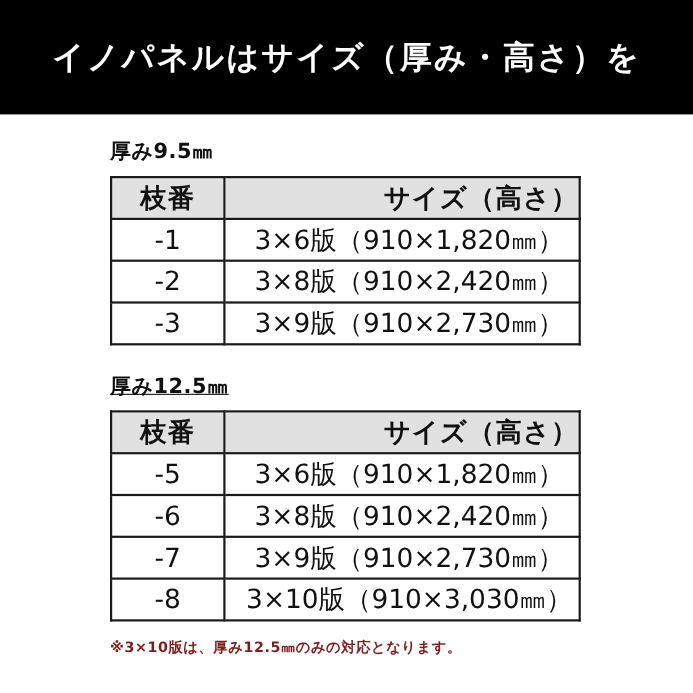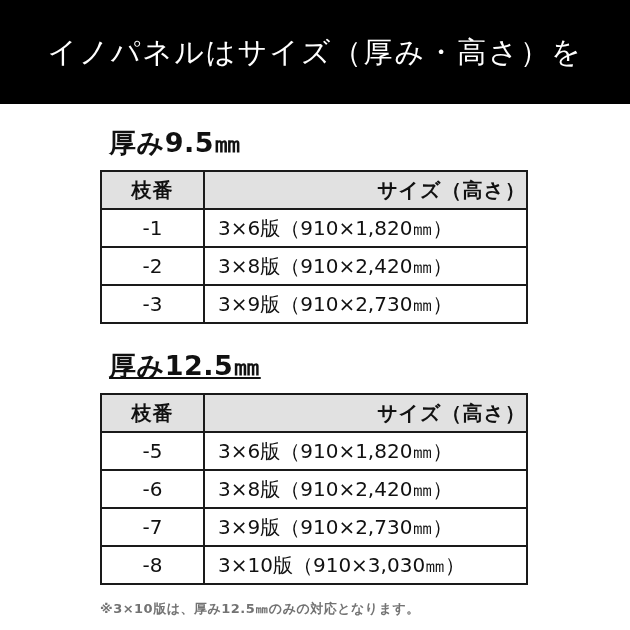--- a/index.html
+++ b/index.html
@@ -22,79 +22,79 @@
     background: #000000;
     color: #ffffff;
     display: flex;
     flex-direction: column;
     justify-content: center;
     align-items: center;
     box-sizing: border-box;
   }
   .banner .line {
     font-size: 29px;
-    font-weight: normal;
+    font-weight: bold;
     line-height: 38px;
     letter-spacing: 2px;
     white-space: nowrap;
   }
   
   .content {
     margin-left: 100px;
     width: 430px;
   }
   .section-title {
-    margin: 9px;
+    margin: 0;
     padding: 0;
     margin-top: 21px;
     margin-bottom: 9px;
-    font-size: 27px;
+    font-size: 19px;
     font-weight: bold;
     color: #111111;
     letter-spacing: 0.5px;
   }
   .section-title.second {
     margin-top: 24px;
     text-decoration: underline;
   }
   table.size-table {
     border-collapse: collapse;
     table-layout: fixed;
     width: 428px;
   }
   table.size-table th,
   table.size-table td {
     border: 2px solid #1a1a1a;
     height: 36px;
     padding: 0;
-    font-size: 20px;
+    font-size: 24px;
     color: #111111;
     overflow: hidden;
     white-space: nowrap;
   }
   table.size-table th {
     background: #e1e1e1;
     font-weight: bold;
     text-align: right;
     letter-spacing: 1px;
   }
   table.size-table .col-branch {
     width: 101px;
     text-align: center;
   }
   table.size-table td.col-size {
-    text-align: left;
+    text-align: center;
     padding-left: 13px;
     letter-spacing: 0;
   }
   .footnote {
     margin-top: 15px;
     font-size: 13px;
     font-weight: bold;
-    color: #737373;
+    color: #7f1d1d;
     letter-spacing: 0.5px;
   }
 </style>
 </head>
 <body>
 
 <div class="page">
 
   <div class="banner">
     <div class="line">イノパネルはサイズ（厚み・高さ）を</div>

